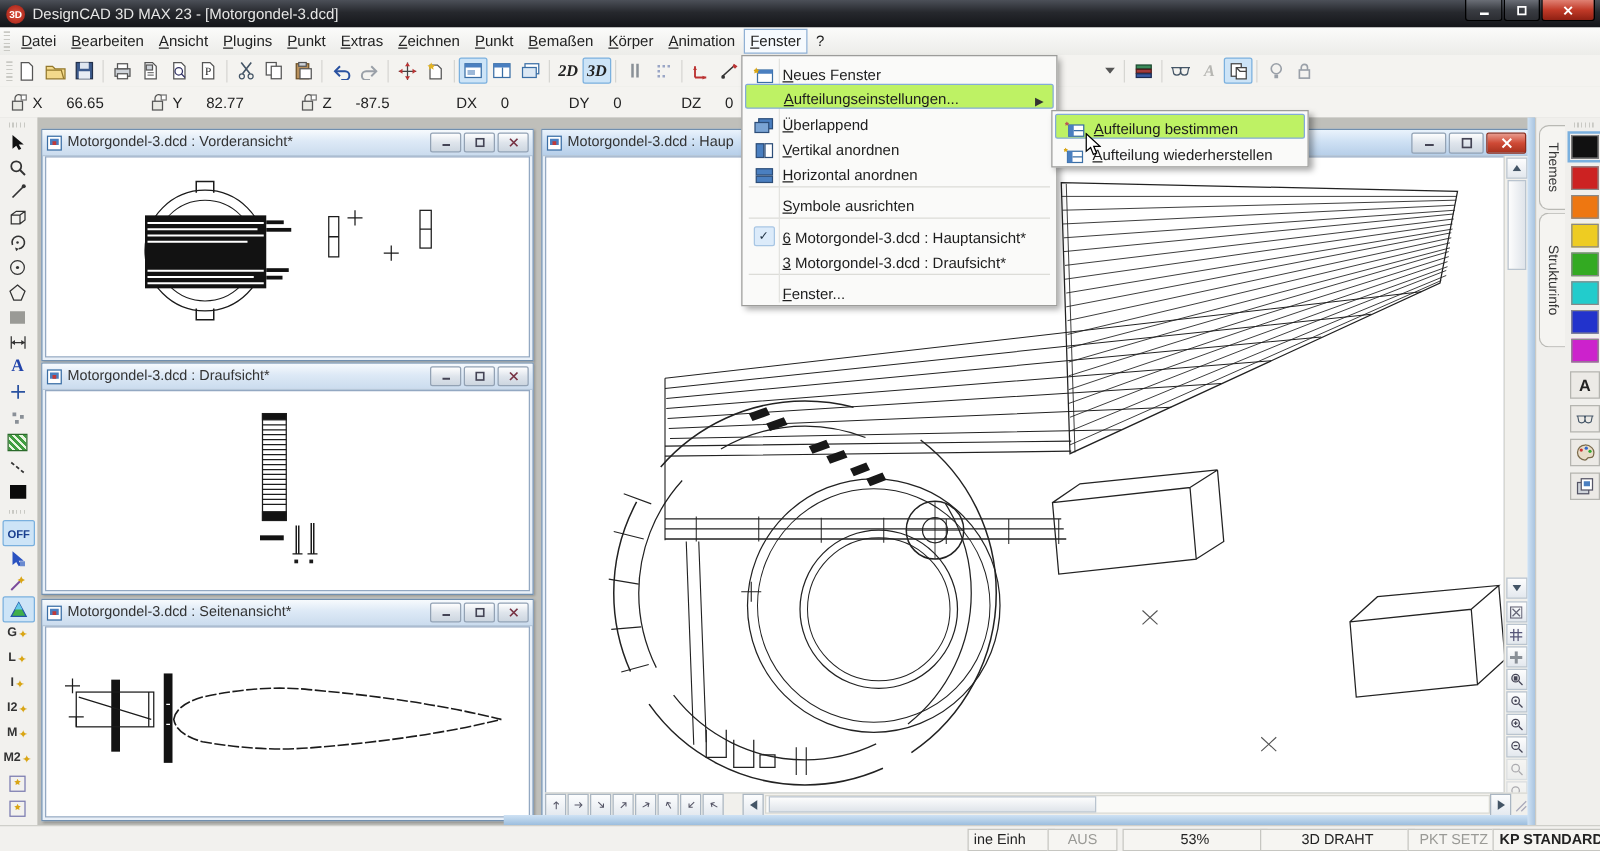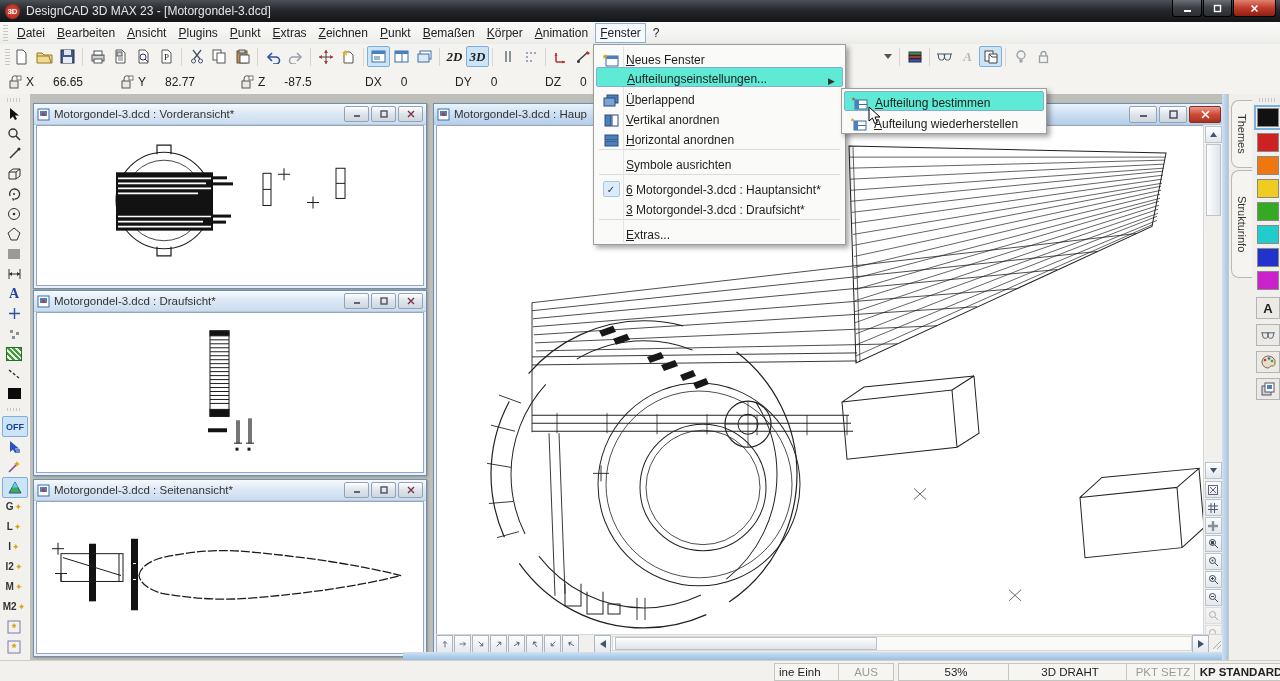--- a/index.html
+++ b/index.html
@@ -61,21 +61,21 @@
 
   
   #fenster-menu{left:593px;top:44px;width:247px;background:#fafaf9;border:1px solid #9c9c9a;
     box-shadow:3px 3px 5px rgba(0,0,0,.35);z-index:50;padding:2px 2px;font-size:12px;color:#1d1d1d}
   #fenster-menu::before{content:'';position:absolute;left:29px;top:2px;bottom:2px;width:1px;background:#e3e3e0}
   .mrow{height:20px;display:flex;align-items:flex-end;position:relative}
   .mico{flex:0 0 30px;display:flex;align-items:center;justify-content:center}
   .mlab{flex:1;display:block}
   .mlab::first-letter{text-decoration:underline}
   .marrow{flex:0 0 14px;color:#333;font-size:9px}
-  .mrow.hl{background:#5eead4;border:1px solid #84abd8;border-radius:2px;height:18px}
+  .mrow.hl{background:#bef264;border:1px solid #84abd8;border-radius:2px;height:18px}
   .msep{height:1px;background:#dcdcd8;margin:2px 3px}
   .chk{width:15px;height:14px;border:1px solid #a8c6e4;background:#dcebfa;border-radius:2px;
     display:flex;align-items:center;justify-content:center;font-size:10px;color:#234}
   #fenster-submenu{left:841px;top:88px;width:200px;background:#fafaf9;border:1px solid #9c9c9a;
     box-shadow:3px 3px 5px rgba(0,0,0,.35);z-index:55;padding:2px;font-size:12px;color:#1d1d1d}
 
   
   #rightpanel{left:1228px;top:94px;width:52px;height:566px;background:#f0efec;border-left:1px solid #c9c9c4}
   .vtab{position:absolute;left:2px;width:20px;border:1px solid #b9b9b4;border-right:none;background:#f5f4f1;
     border-radius:8px 0 0 8px;display:flex;align-items:center;justify-content:center;
@@ -1001,21 +1001,21 @@
         </span>
       <span class="mlab">6 Motorgondel-3.dcd : Hauptansicht*</span>
     </div>
     <div class="mrow">
       <span class="mico"></span>
       <span class="mlab">3 Motorgondel-3.dcd : Draufsicht*</span>
     </div>
     <div class="msep"></div>
     <div class="mrow">
       <span class="mico"></span>
-      <span class="mlab">Extras...</span>
+      <span class="mlab">Fenster...</span>
     </div>
   </div>
 
   <div class="abs" id="fenster-submenu">
     <div class="mrow hl">
       <span class="mico">
         <svg width="16" height="13" viewBox="0 0 16 13">
             <rect x="3" y="3" width="12" height="9" fill="#fff" stroke="#3a6ea5"></rect>
             <rect x="3" y="3" width="4" height="9" fill="#4a7fc0"></rect>
             <path d="M7 7.5h8" stroke="#3a6ea5"></path>

